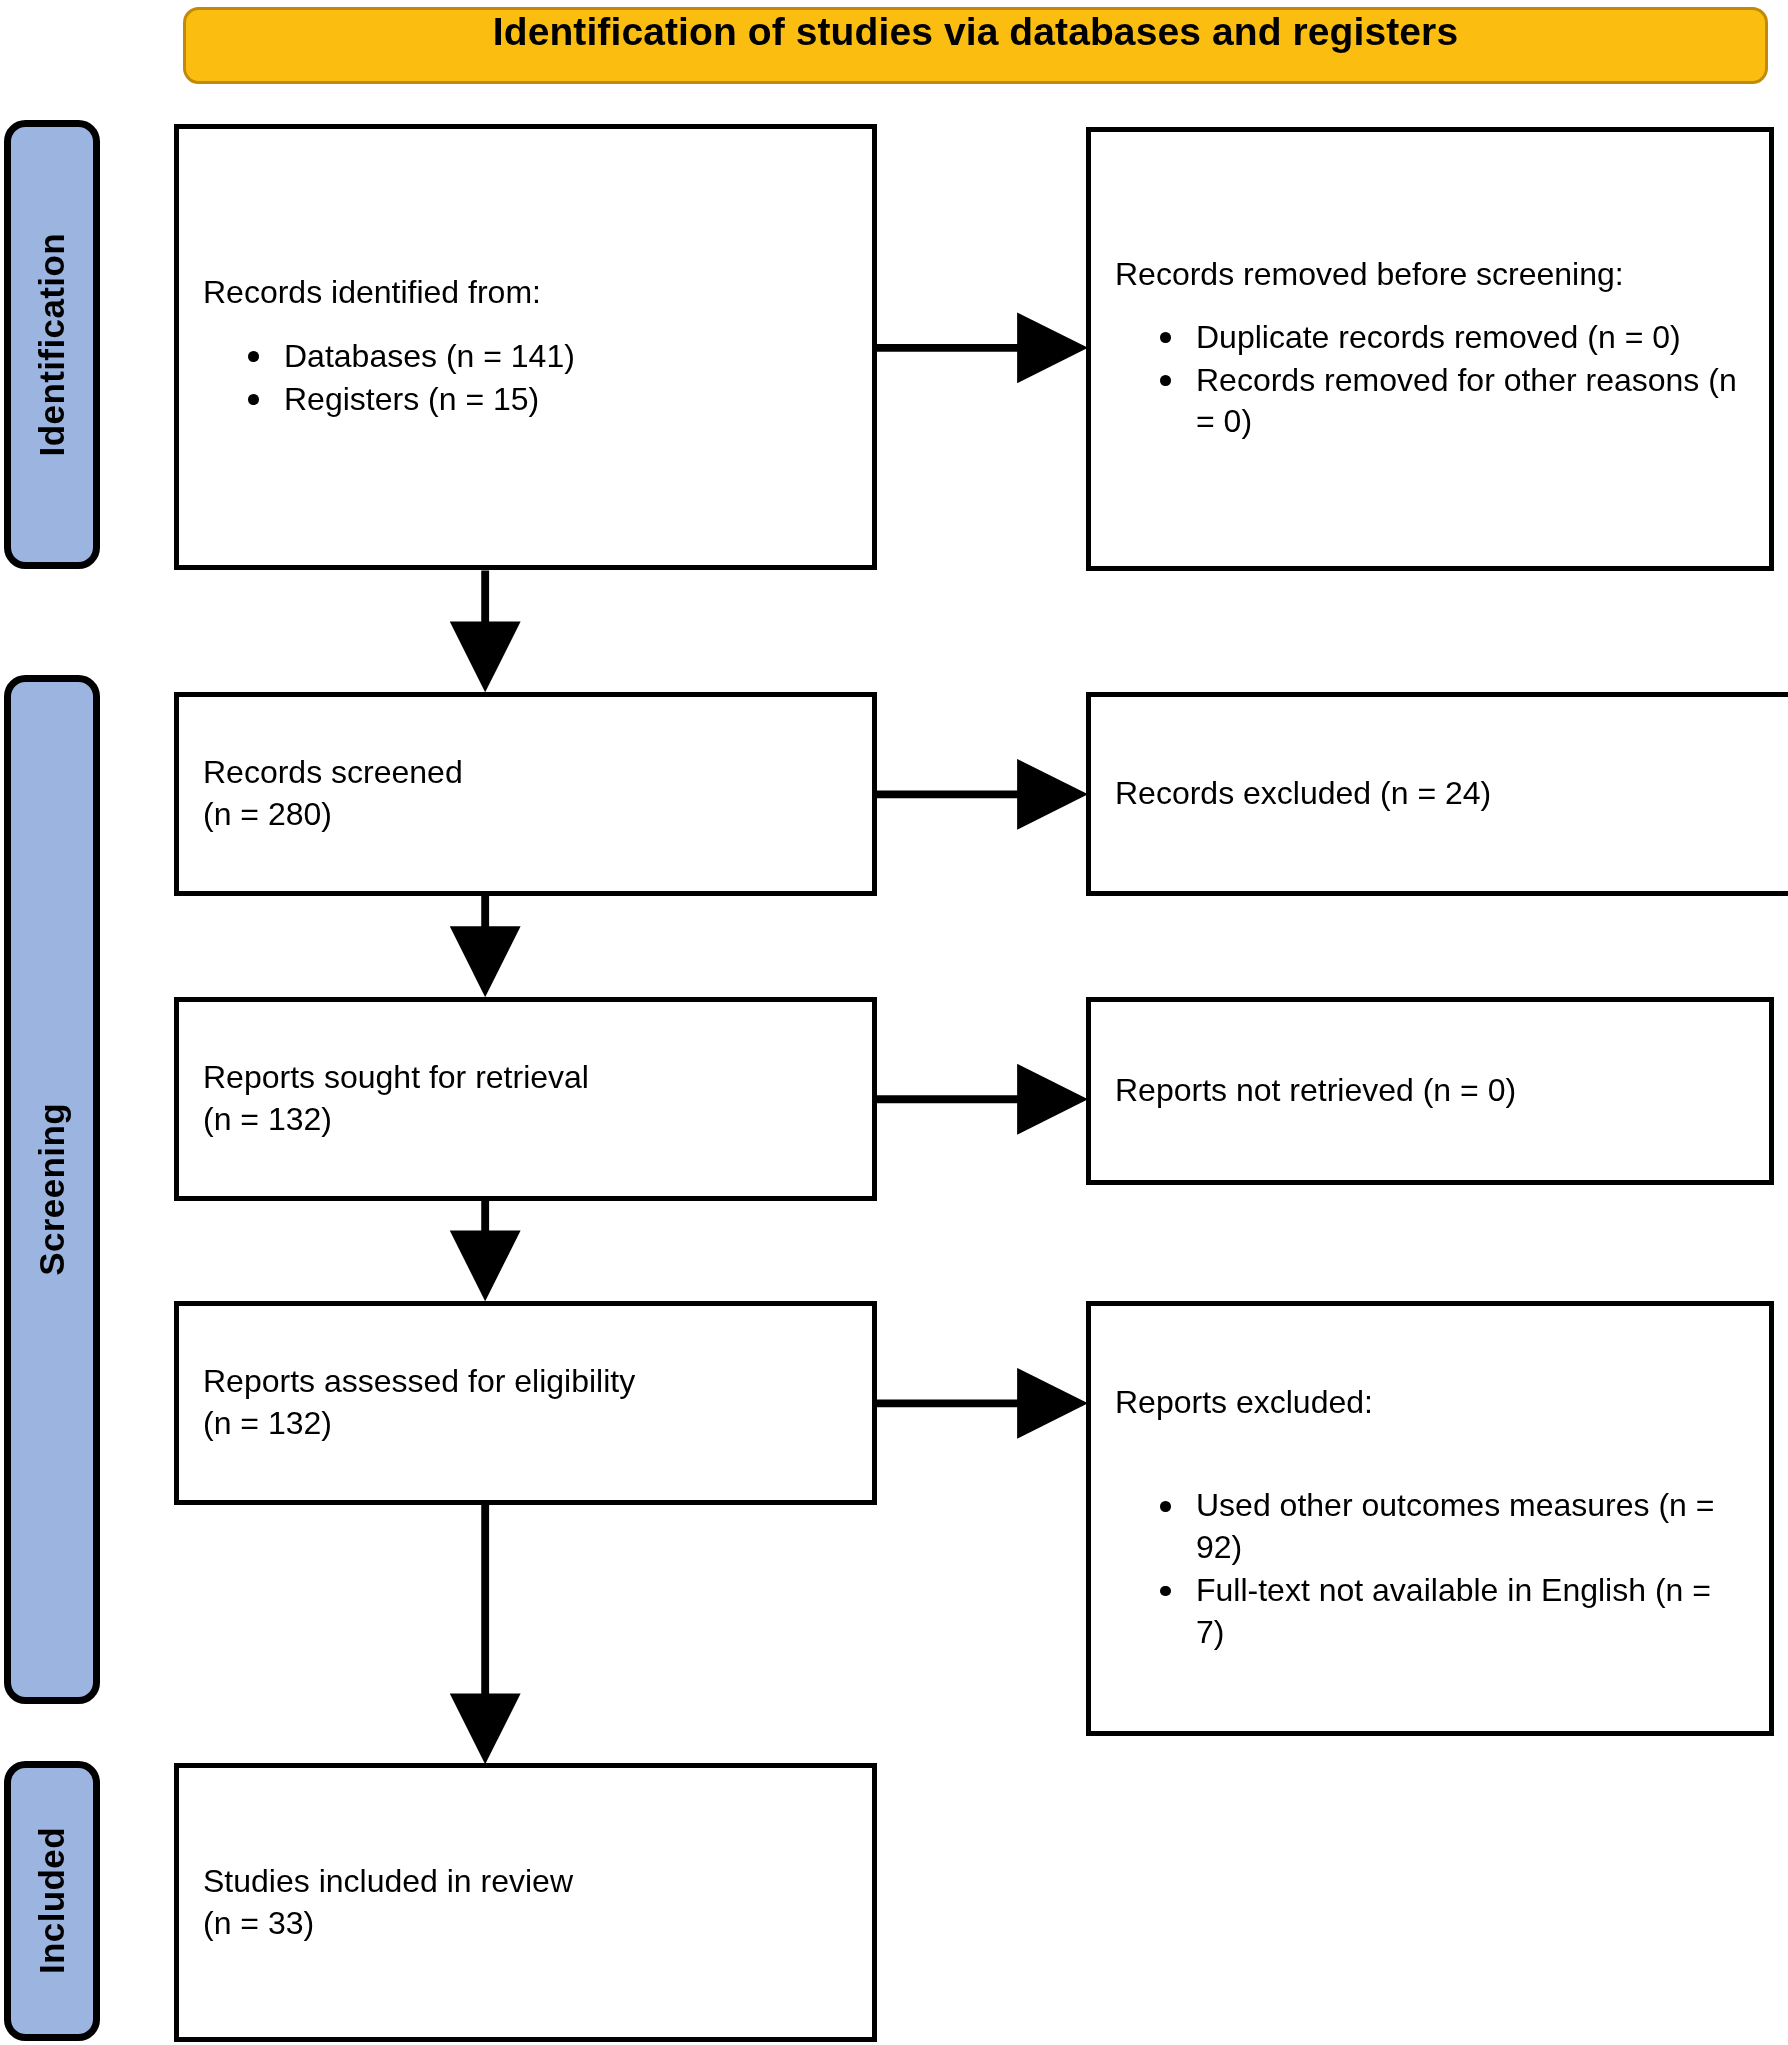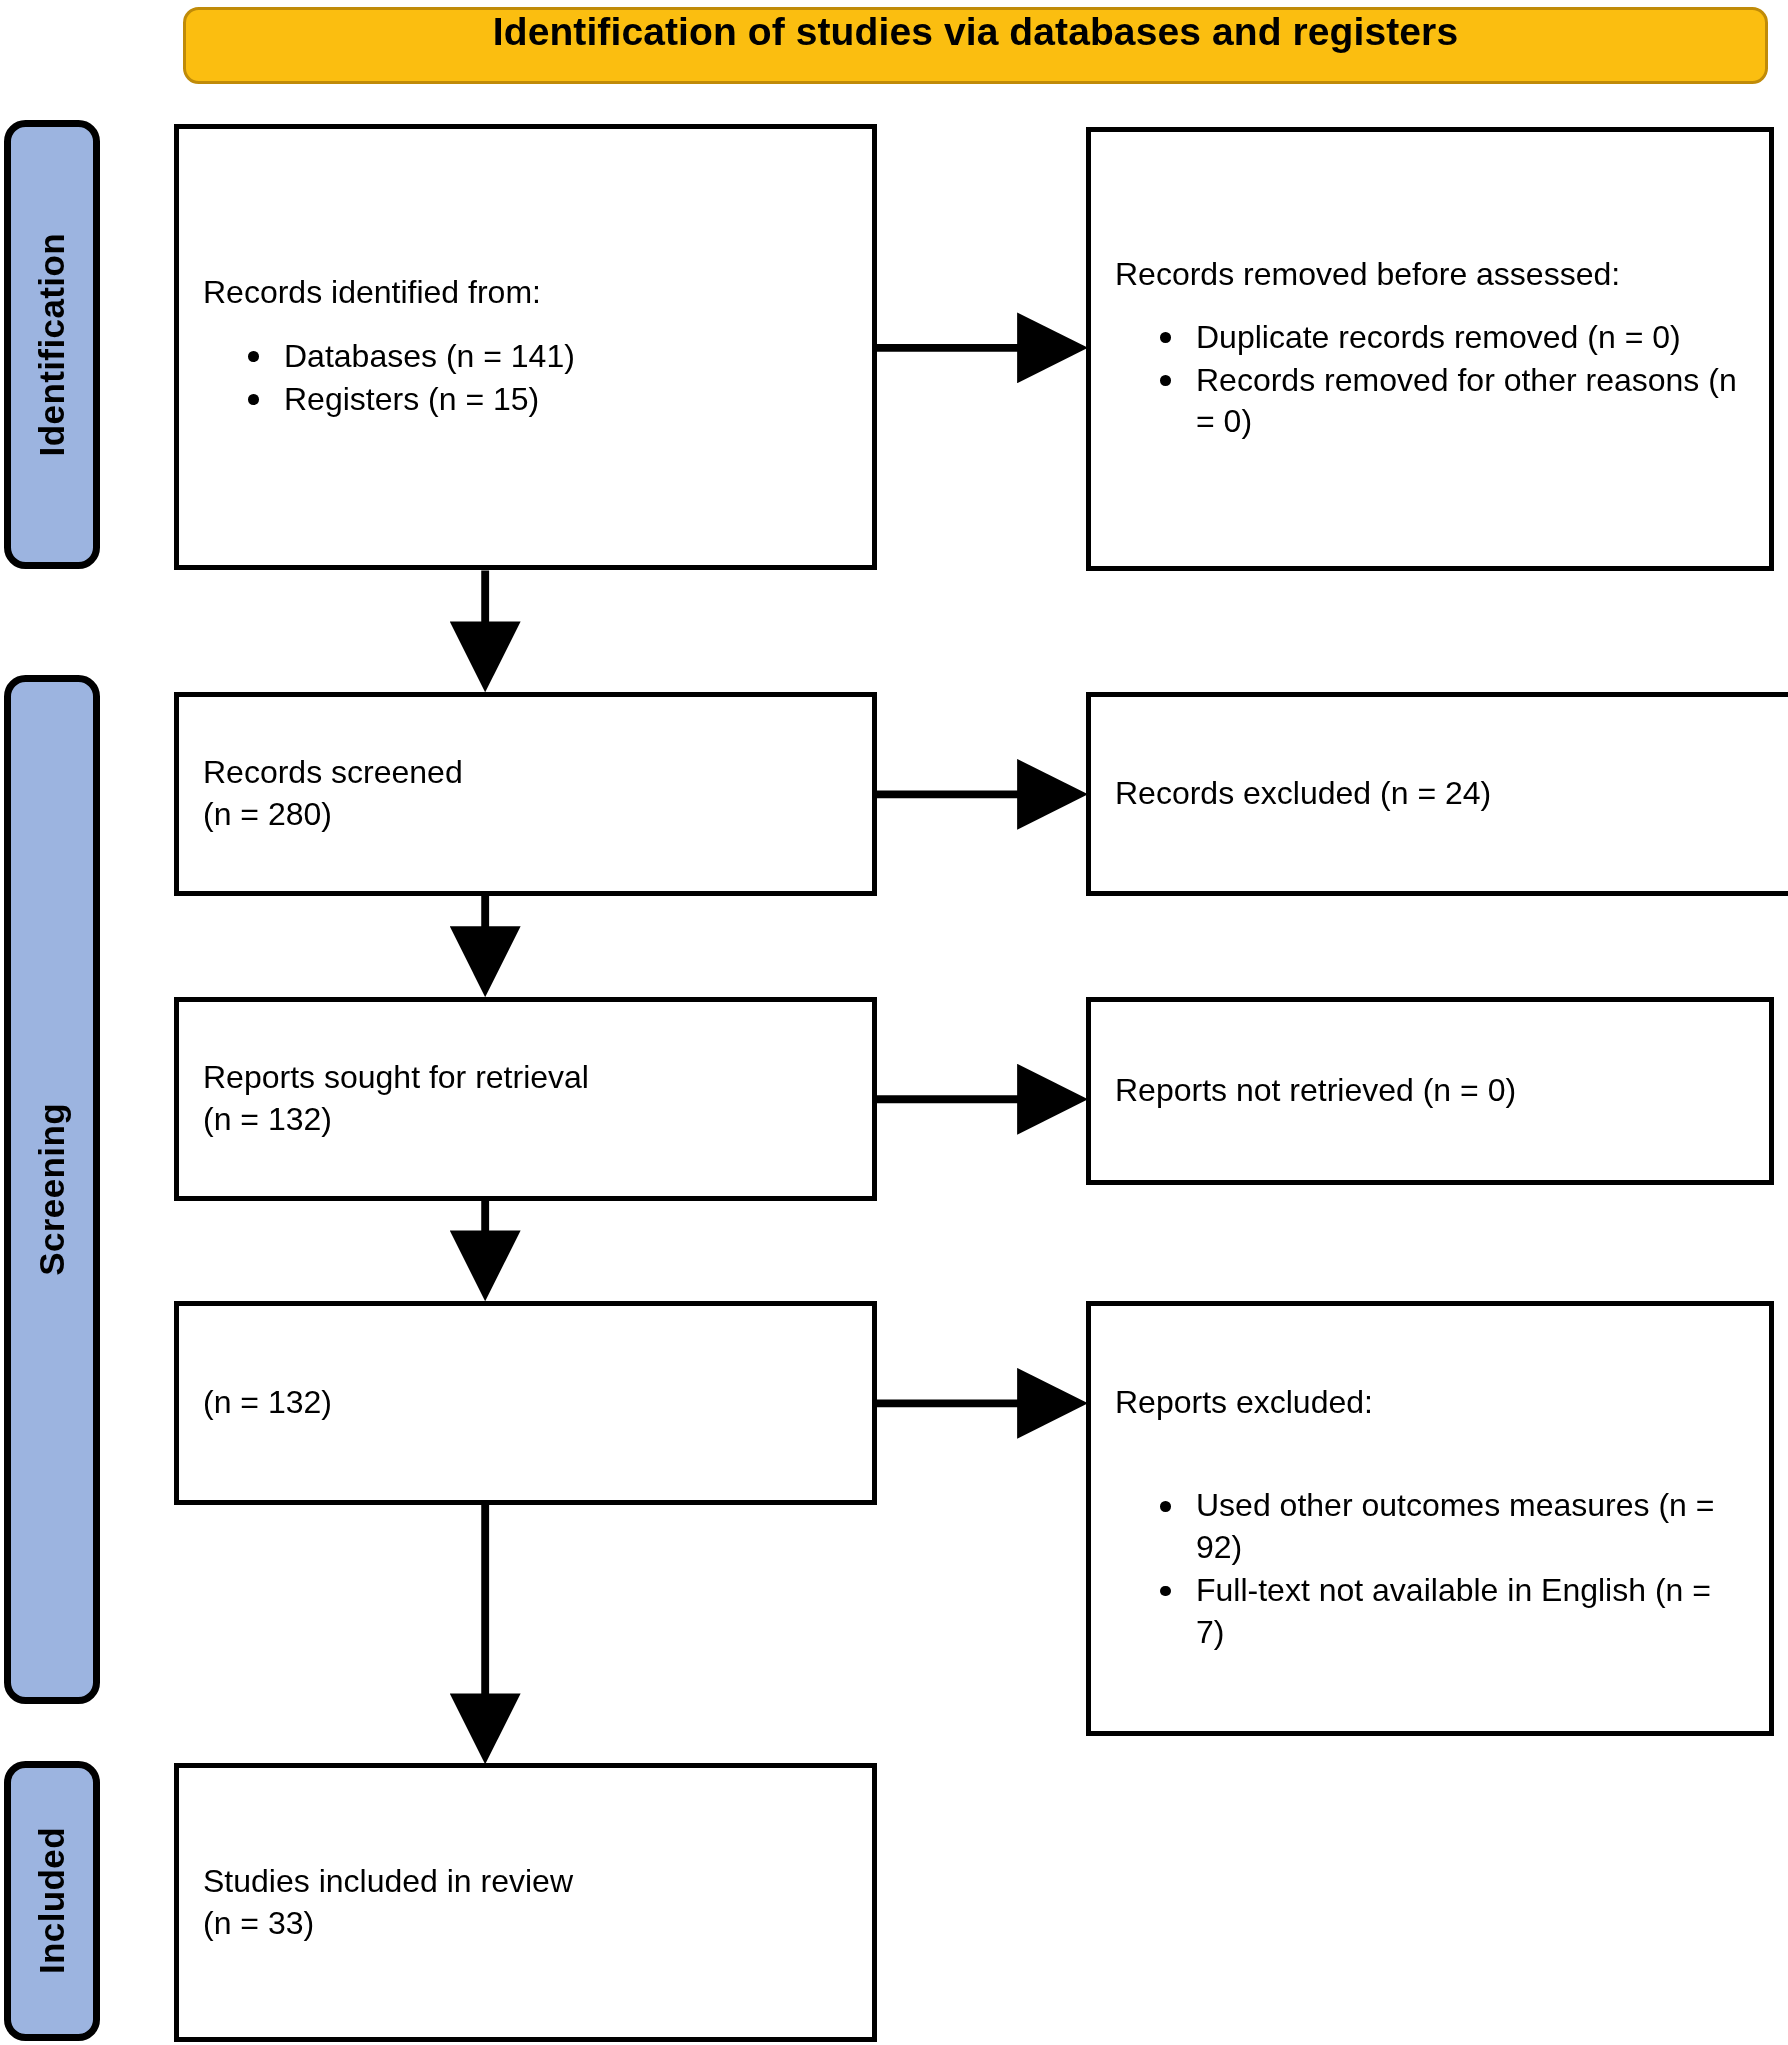--- a/index.html
+++ b/index.html
@@ -175,21 +175,21 @@
 
   <div class="flow-box" id="box-identified">
     <div class="line">Records identified from:</div>
     <ul>
       <li>Databases (n = 141)</li>
       <li>Registers (n = 15)</li>
     </ul>
   </div>
 
   <div class="flow-box" id="box-removed">
-    <div class="line"><span>Records removed </span><span class="em">before assessed</span><span>:</span></div>
+    <div class="line"><span>Records removed </span><span class="em">before screening</span><span>:</span></div>
     <ul>
       <li>Duplicate records removed (n = 0)</li>
       <li>Records removed for other reasons (n = 0)</li>
     </ul>
   </div>
 
   <div class="flow-box" id="box-screened">
     <div class="line">Records screened</div>
     <div class="line">(n = 280)</div>
   </div>
@@ -201,20 +201,21 @@
   <div class="flow-box" id="box-sought">
     <div class="line">Reports sought for retrieval</div>
     <div class="line">(n = 132)</div>
   </div>
 
   <div class="flow-box" id="box-not-retrieved">
     <div class="line">Reports not retrieved (n = 0)</div>
   </div>
 
   <div class="flow-box" id="box-assessed">
+    <div class="line">Reports assessed for eligibility</div>
     <div class="line">(n = 132)</div>
   </div>
 
   <div class="flow-box" id="box-excluded-rep">
     <div class="line">Reports excluded:</div>
     <ul>
       <li>Used other outcomes measures (n = 92)</li>
       <li>Full-text not available in English (n = 7)</li>
     </ul>
   </div>

